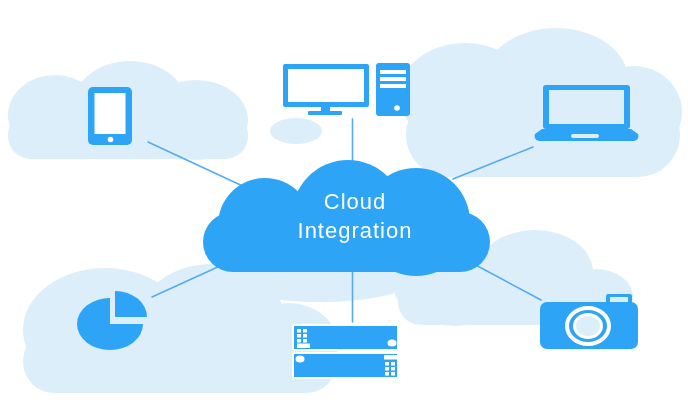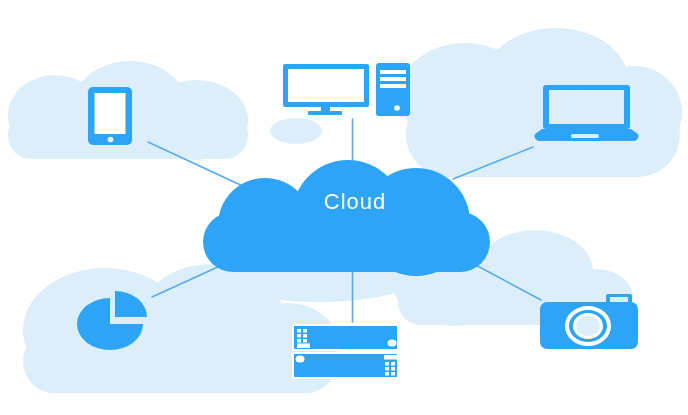--- a/index.html
+++ b/index.html
@@ -141,14 +141,15 @@
       <rect class="f-accent" x="606" y="294" width="26" height="12" rx="2"></rect>
       <rect class="viewfinder-core" x="610" y="297" width="18" height="6"></rect>
       <rect class="f-accent" x="540" y="302" width="98" height="47" rx="7"></rect>
       <ellipse class="lens-ring" cx="588" cy="326" rx="21" ry="18"></ellipse>
       <ellipse class="lens-core" cx="588" cy="326" rx="13.5" ry="11.5"></ellipse>
     </g>
   </svg>
 
   <div class="center-label">
     <div>Cloud</div>
+    <div>Integration</div>
   </div>
 </div>
 
 </body></html>

